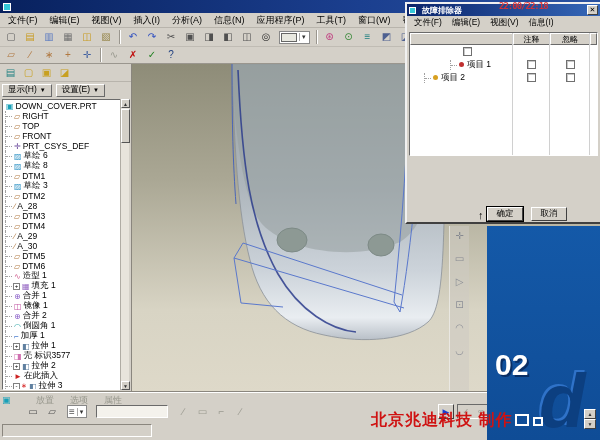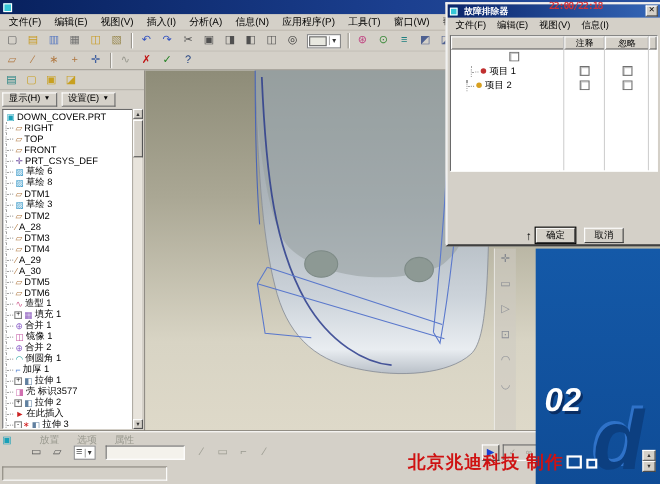--- a/index.html
+++ b/index.html
@@ -47,21 +47,21 @@
   .sthumb{position:absolute;left:0;top:10px;width:9px;height:34px;background:#d4d0c8;border:1px solid;border-color:#fff #555 #555 #fff}
   
   .gfx{position:absolute;left:132px;top:64px;width:468px;height:328px}
   .strip{position:absolute;left:449px;top:226px;width:20px;height:166px;
     background:rgba(205,202,195,.55);border-left:1px solid rgba(255,255,255,.5);z-index:2;
     display:flex;flex-direction:column;align-items:center;padding-top:4px;gap:12px}
   .strip span{color:rgba(70,80,105,.5);font-size:10px}
   
   .band{position:absolute;left:487px;top:226px;width:113px;height:214px;
     background:linear-gradient(180deg,#1459a8,#0f4c96);z-index:3}
-  .ep{position:absolute;left:8px;top:122px;font-size:30px;font-weight:bold;font-style:italic;color:#fff;
+  .ep{position:absolute;left:8px;top:122px;font-size:30px;font-weight:bold;color:#fff;
     text-shadow:2px 2px 0 rgba(8,40,90,.85)}
   .brandd{position:absolute;left:52px;top:140px;font-size:76px;font-weight:bold;font-style:italic;
     color:#0c3f80;text-shadow:-2px -2px 0 #2f72c8;line-height:70px}
   .logoblock{position:absolute;border:2px solid #fff}
   
   .dlg{position:absolute;left:405px;top:2px;width:197px;height:222px;background:#d4d0c8;z-index:4;
     border:2px solid;border-color:#f0f0f0 #404040 #404040 #f0f0f0}
   .dlg-title{height:12px;background:linear-gradient(90deg,#0a246a,#3567b8);display:flex;align-items:center;
     color:#fff;font-size:8px;font-weight:bold;padding:0 2px;gap:3px}
   .dlg-title .appicon{width:7px;height:7px}
@@ -496,21 +496,21 @@
       <span class="hc" style="flex:1"></span>
     </div>
     <div>
         <div class="tsrow">
           <span class="tscell" style="width: 37px; justify-content: center;"></span>
           <span class="tscell" style="width: 40px; justify-content: center;">
             <span class="cb"></span>
           </span>
         </div>
         <div class="tsrow">
-          <span class="tscell" style="width: 103px; padding-left: 18px;">
+          <span class="tscell" style="width: 103px; padding-left: 18px; justify-content: center;">
             <span class="conn"></span>
             <span class="bullet" style="background: rgb(192, 48, 48);"></span>
             <span>项目 1</span>
           </span>
           <span class="tscell" style="width: 37px; justify-content: center;">
             <span class="cb"></span>
           </span>
           <span class="tscell" style="width: 40px; justify-content: center;">
             <span class="cb"></span>
           </span>

